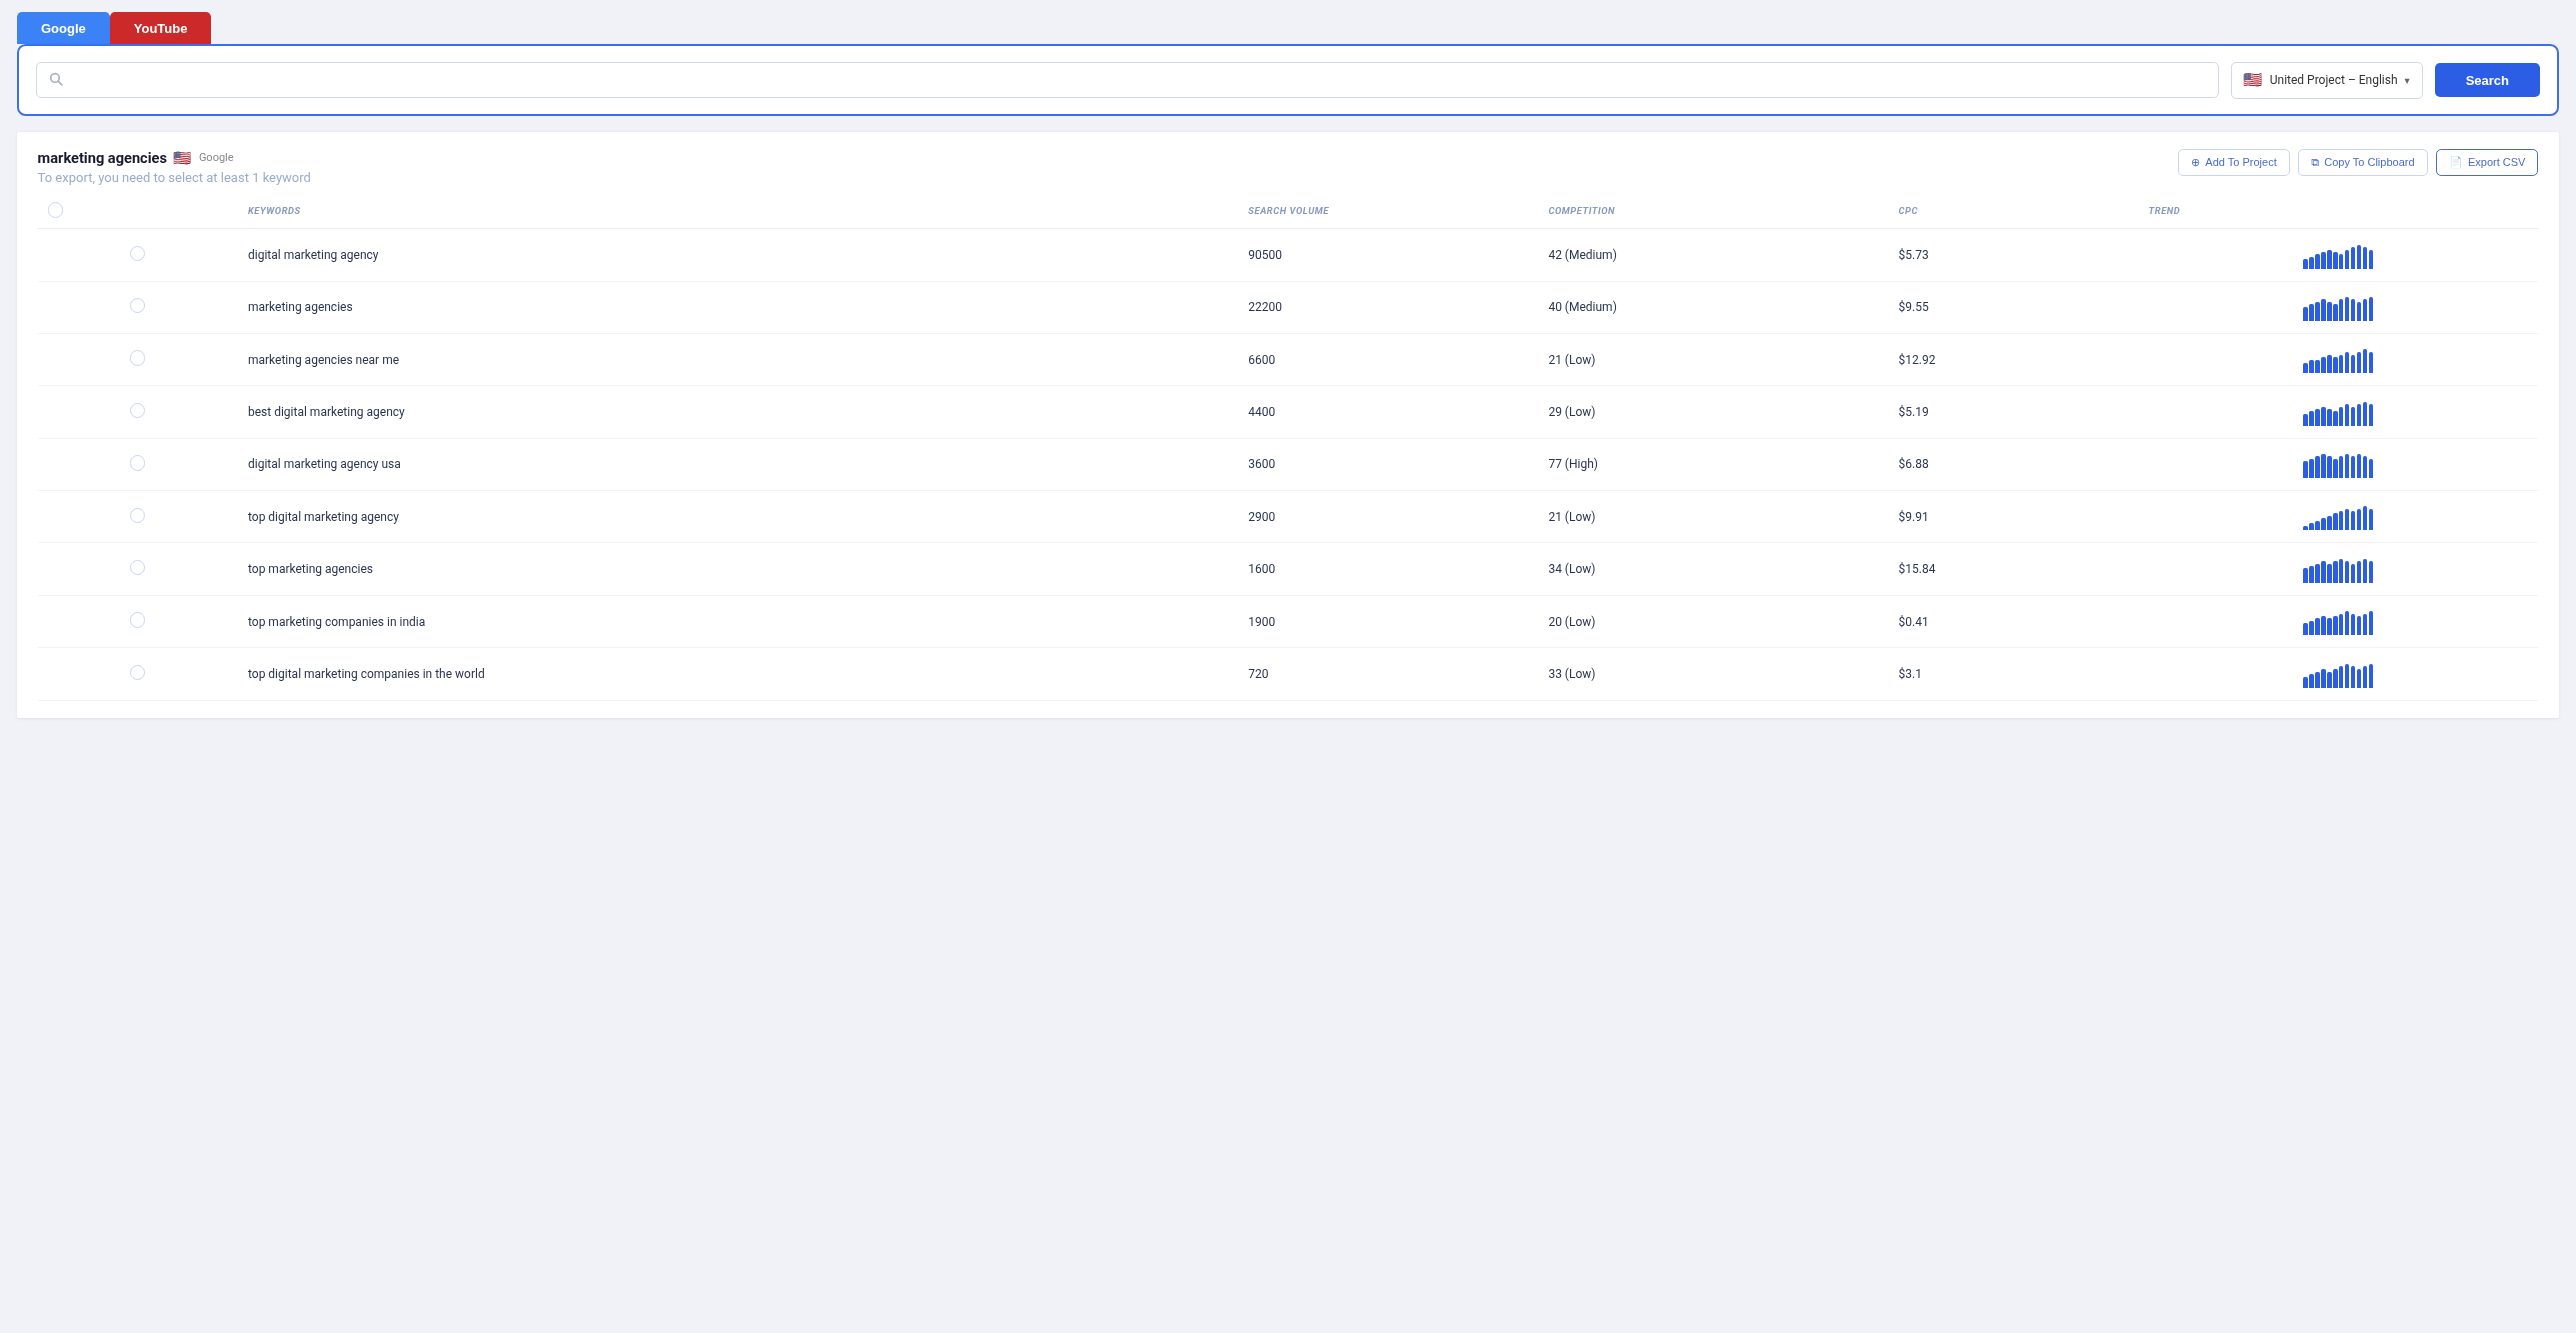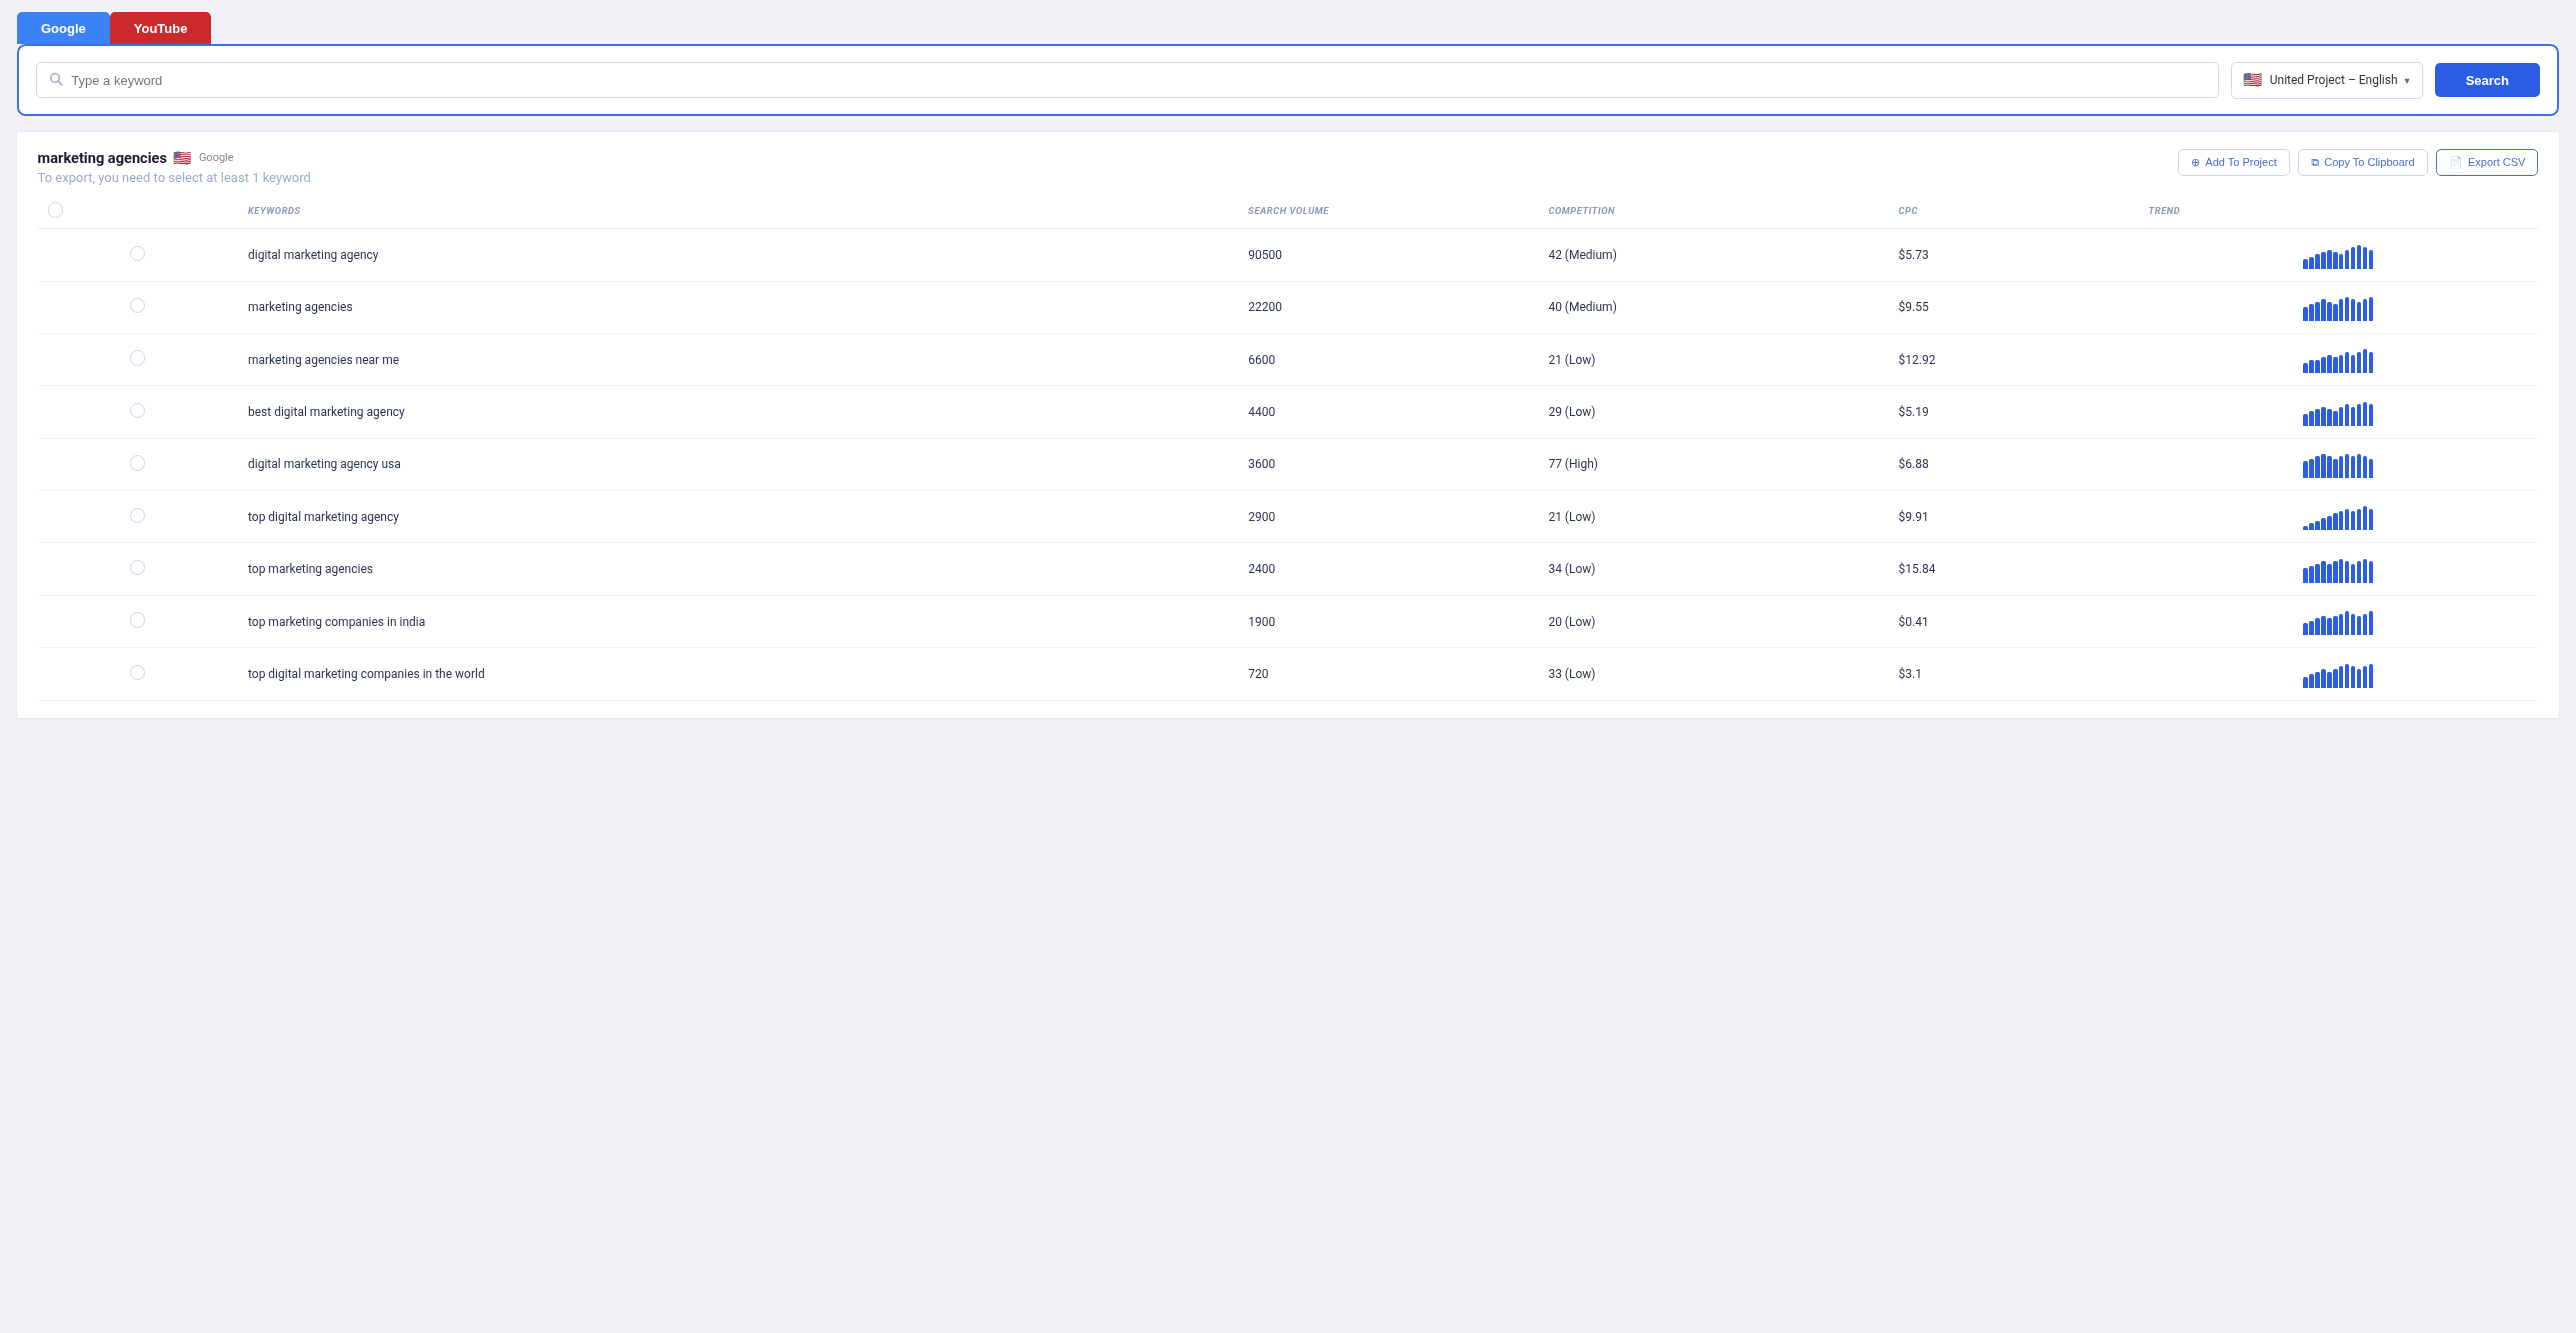--- a/index.html
+++ b/index.html
@@ -249,21 +249,20 @@
 </div>
 
 <div class="search-container">
   <div class="search-input-wrap">
     <span class="search-icon-svg">
       <svg width="13.7" height="13.7" viewBox="0 0 16 16" fill="none">
         <circle cx="7" cy="7" r="5" stroke="#aab0c0" stroke-width="2"></circle>
         <line x1="11" y1="11" x2="15" y2="15" stroke="#aab0c0" stroke-width="2" stroke-linecap="round"></line>
       </svg>
     </span>
-    <input class="search-input" type="text" placeholder="Type a keyword" style="">
   </div>
   <div class="locale-select-wrap">
     <span class="locale-flag">🇺🇸</span>
     <span class="locale-text">United Project – English</span>
     <span class="chevron-down">▾</span>
   </div>
   <button class="search-btn">Search</button>
 </div>
 
 <div class="main-content">
@@ -441,21 +440,21 @@
               <div class="trend-bar" style="height: 19px;"></div>
               <div class="trend-bar" style="height: 21.6px;"></div>
               <div class="trend-bar" style="height: 24px;"></div>
               <div class="trend-bar" style="height: 21.6px;"></div>
             </div>
           </td>
         </tr>
         <tr>
           <td class="col-select"><span class="row-radio"></span></td>
           <td class="col-kw">top marketing agencies</td>
-          <td class="col-vol">2400</td>
+          <td class="col-vol">1600</td>
           <td class="col-comp">34 (Low)</td>
           <td class="col-cpc">$15.84</td>
           <td class="col-trend">
             <div class="trend-bars">
               <div class="trend-bar" style="height: 14.4px;"></div>
               <div class="trend-bar" style="height: 17px;"></div>
               <div class="trend-bar" style="height: 19px;"></div>
               <div class="trend-bar" style="height: 21.6px;"></div>
               <div class="trend-bar" style="height: 19px;"></div>
               <div class="trend-bar" style="height: 21.6px;"></div>

